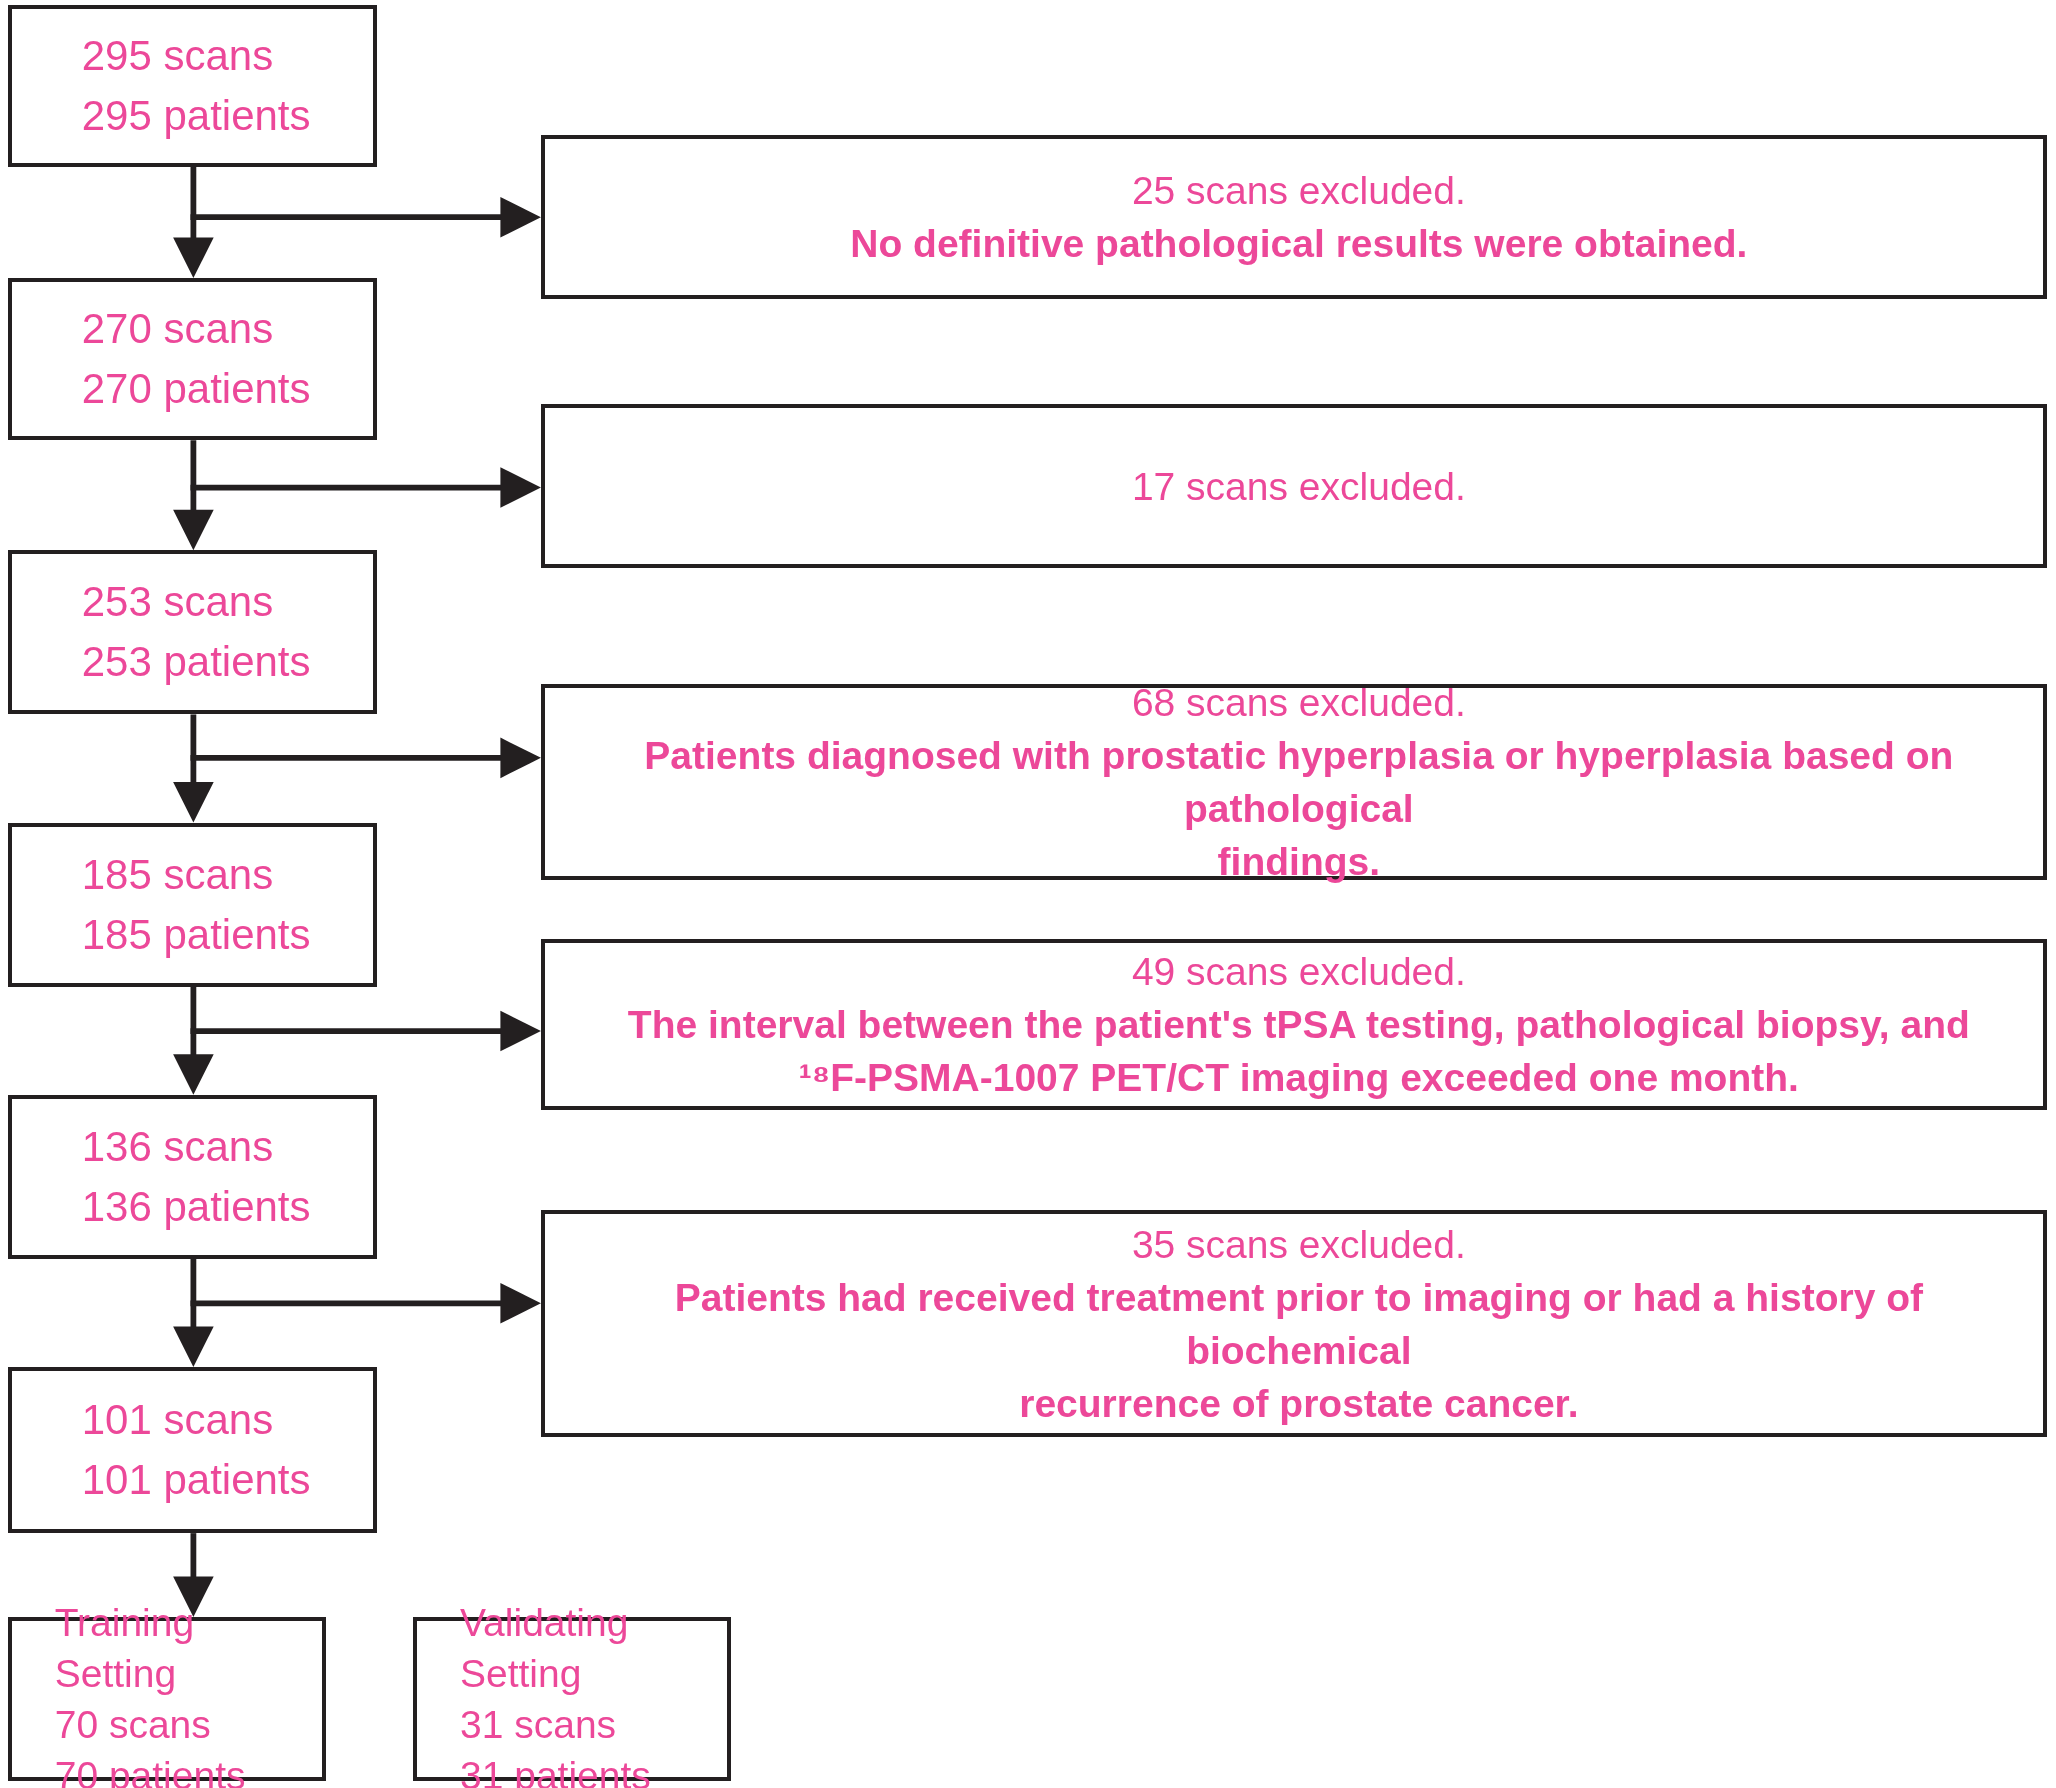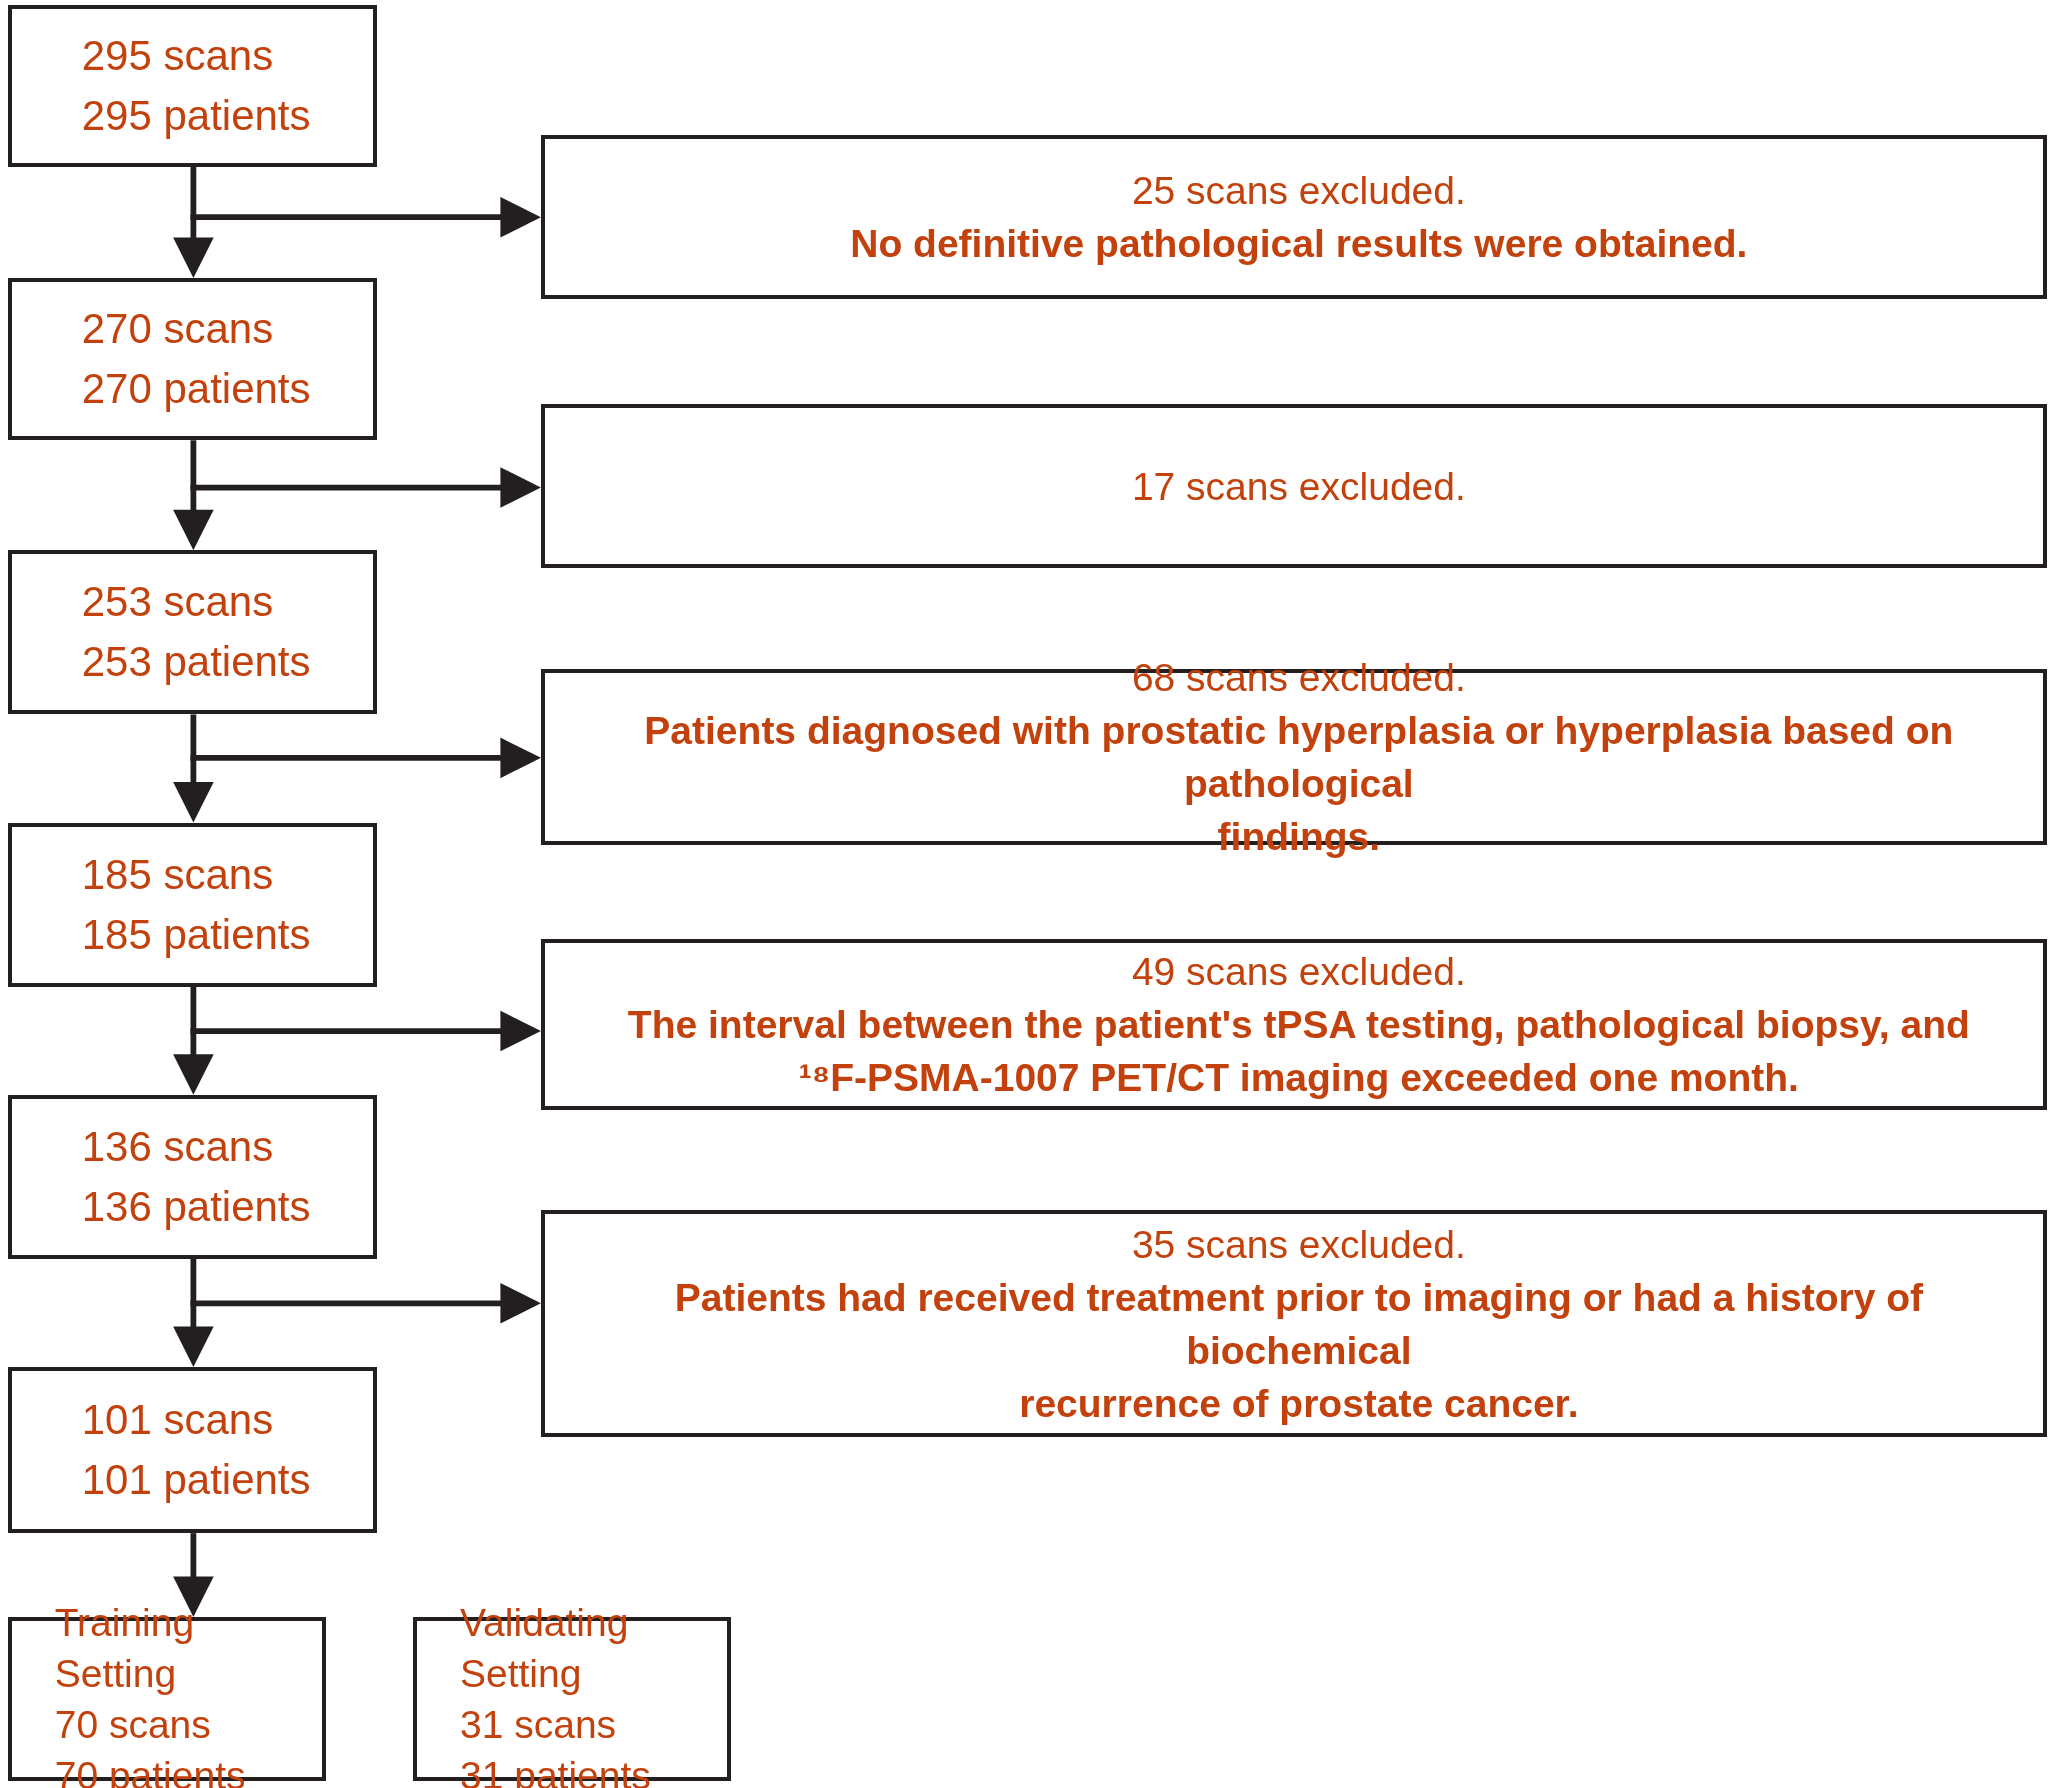--- a/index.html
+++ b/index.html
@@ -6,21 +6,21 @@
     margin: 0;
     padding: 0;
     background: #ffffff;
   }
   .canvas {
     position: relative;
     width: 2057px;
     height: 1788px;
     background: #ffffff;
     font-family: "Liberation Sans", "DejaVu Sans", sans-serif;
-    color: #c2410c;
+    color: #ec4899;
   }
   .arrows {
     position: absolute;
     left: 0;
     top: 0;
     width: 2057px;
     height: 1788px;
   }
   .box {
     position: absolute;
@@ -129,21 +129,21 @@
     <span class="line">101 patients</span>
   </div>
 
   <div class="box excl-box" style="top:135px;height:164px">
     <span class="line count">25 scans excluded.</span>
     <span class="line reason">No definitive pathological results were obtained.</span>
   </div>
   <div class="box excl-box" style="top:404px;height:164px">
     <span class="line count">17 scans excluded.</span>
   </div>
-  <div class="box excl-box" style="top:669px;height:176px">
+  <div class="box excl-box" style="top:684px;height:196px">
     <span class="line count">68 scans excluded.</span>
     <span class="line reason">Patients diagnosed with prostatic hyperplasia or hyperplasia based on pathological
 findings.</span>
   </div>
   <div class="box excl-box" style="top:939px;height:171px">
     <span class="line count">49 scans excluded.</span>
     <span class="line reason">The interval between the patient's tPSA testing, pathological biopsy, and
 ¹⁸F-PSMA-1007 PET/CT imaging exceeded one month.</span>
   </div>
   <div class="box excl-box" style="top:1210px;height:227px">

